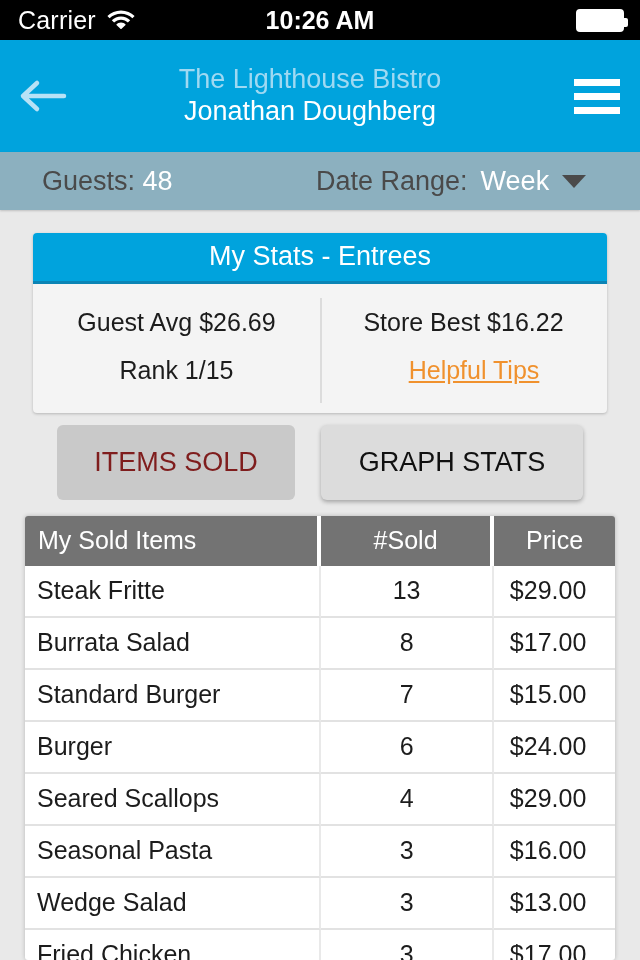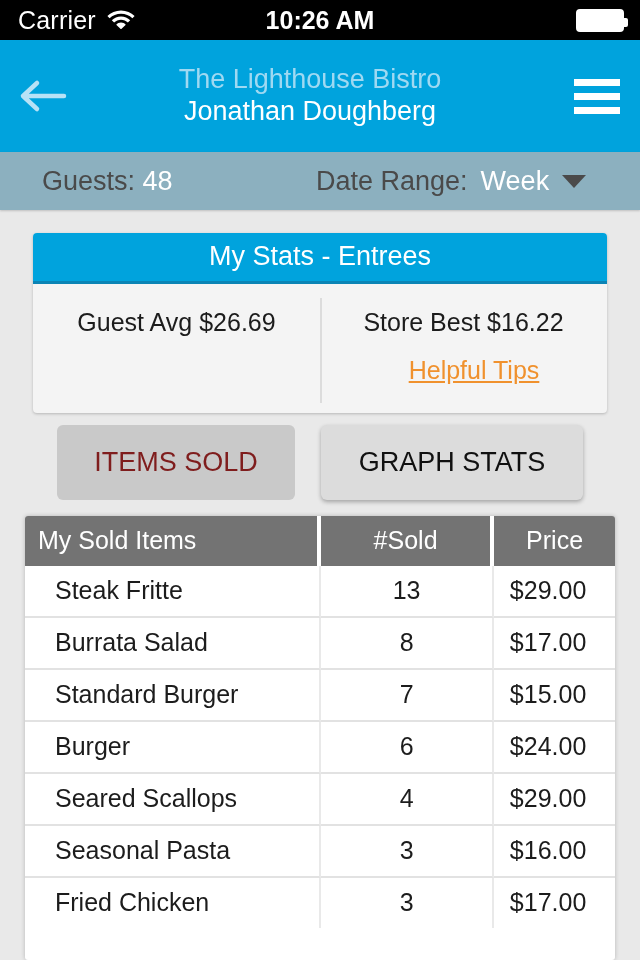--- a/index.html
+++ b/index.html
@@ -120,21 +120,21 @@
   }
   .tbl th:last-child { border-right:none; }
   .tbl th.c-item  { text-align:left; padding-left:13px; width:294px; }
   .tbl th.c-sold  { text-align:center; width:172px; }
   .tbl th.c-price { text-align:center; width:120px; }
   .tbl td {
     font-size:25px; color:#1c1c1c; padding:10px 0 11px;
     border-bottom:2px solid #e2e2e2; border-right:2px solid #e9e9e9;
   }
   .tbl tr:last-child td { border-bottom:none; }
-  .tbl td.c-item  { text-align:left; padding-left:30px; }
+  .tbl td.c-item  { text-align:left; padding-left:12px; }
   .tbl td.c-sold  { text-align:center; }
   .tbl td.c-price { text-align:center; padding-right:13px; border-right:none; }
   .tbl tr td:first-child { border-left:none; }
 </style>
 </head>
 <body>
 
 <div class="phone">
 
   <div class="statusbar">
@@ -181,20 +181,21 @@
       <span class="val">Week</span>
       <span class="caret"></span>
     </div>
   </div>
 
   <div class="stats-card">
     <div class="stats-head">My Stats - Entrees</div>
     <div class="stats-body">
       <div class="stats-col">
         <div class="line1">Guest Avg $26.69</div>
+        <div class="line2">Rank 1/15</div>
       </div>
       <div class="stats-col">
         <div class="line1">Store Best $16.22</div>
         <div class="line2"><span class="tips-link">Helpful Tips</span></div>
       </div>
     </div>
   </div>
 
   <div class="btn-row">
     <div class="seg-btn btn-items">ITEMS SOLD</div>
@@ -235,20 +236,25 @@
             <td class="c-item">Seared Scallops</td>
             <td class="c-sold">4</td>
             <td class="c-price">$29.00</td>
           </tr>
           <tr>
             <td class="c-item">Seasonal Pasta</td>
             <td class="c-sold">3</td>
             <td class="c-price">$16.00</td>
           </tr>
           <tr>
+            <td class="c-item">Wedge Salad</td>
+            <td class="c-sold">3</td>
+            <td class="c-price">$13.00</td>
+          </tr>
+          <tr>
             <td class="c-item">Fried Chicken</td>
             <td class="c-sold">3</td>
             <td class="c-price">$17.00</td>
           </tr>
         </tbody>
     </table>
   </div>
 
 </div>
 

